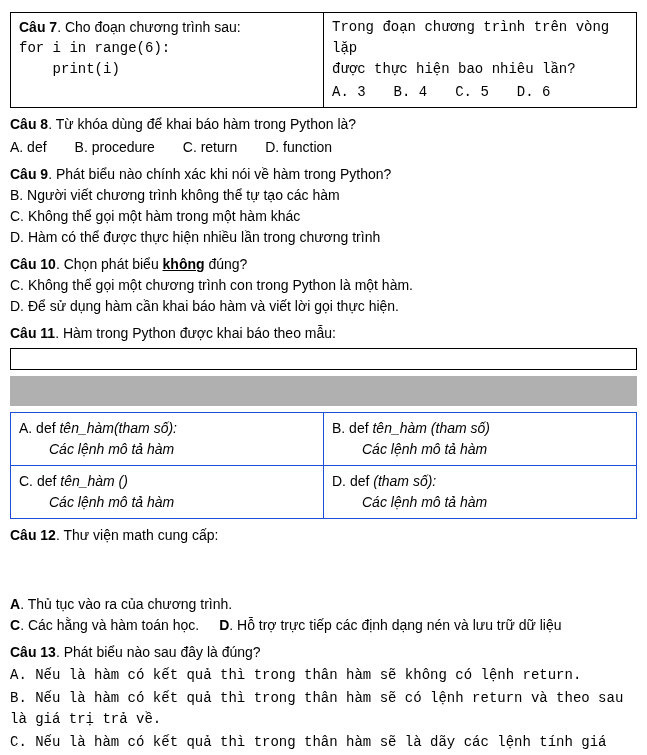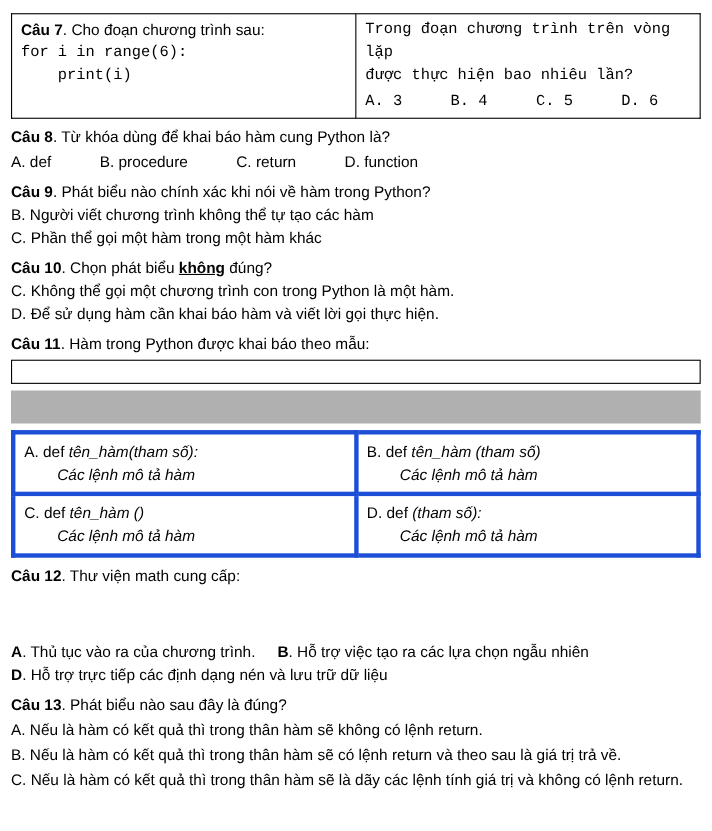--- a/index.html
+++ b/index.html
@@ -15,48 +15,48 @@
     }
     .question-block { margin-bottom: 6px; }
     .question-title { font-weight: bold; }
     .table-wrap { border-collapse: collapse; width: 100%; margin: 4px 0; }
     .table-wrap td, .table-wrap th {
       border: 1px solid #000;
       padding: 4px 8px;
       vertical-align: top;
     }
     .code-cell { font-family: Liberation Mono, monospace; white-space: pre; }
-    .answer-options { display: flex; gap: 44px; margin-top: 2px; }
+    .answer-options { display: flex; gap: 28px; margin-top: 2px; }
     .italic { font-style: italic; }
     .bold { font-weight: bold; }
     .underline { text-decoration: underline; }
     .indent { padding-left: 30px; }
     .q11-bar {
       height: 22px;
       border: 1px solid #000;
       background: #fff;
       margin-top: 4px;
       margin-bottom: 2px;
       width: 100%;
     }
     .gray-bar {
       height: 30px;
       background: #b0b0b0;
       margin: 6px 0;
       width: 100%;
     }
     .option-table { border-collapse: collapse; width: 100%; margin: 4px 0; }
     .option-table td {
-      border: 4px solid #1d4ed8;
+      border: 1px solid #1d4ed8;
       padding: 5px 8px;
       width: 50%;
       vertical-align: top;
     }
     .q13-options { margin-top: 2px; }
-    .q13-options p { margin-bottom: 2px; }
+    .q13-options p { margin-bottom: 2px; font-family: Liberation Mono, monospace; }
   </style>
 </head>
 <body>
 
 <div class="question-block">
   <table class="table-wrap">
     <tbody>
         <tr>
       <td style="width:50%;">
         <span class="question-title">Câu 7</span><span>. Cho đoạn chương trình sau:</span>
@@ -72,33 +72,34 @@
           <span>C. 5</span>
           <span>D. 6</span>
         </div>
       </td>
     </tr>
   </tbody>
     </table>
 </div>
 
 <div class="question-block">
-  <span class="question-title">Câu 8</span><span>. Từ khóa dùng để khai báo hàm cung Python là?</span>
+  <span class="question-title">Câu 8</span><span>. Từ khóa dùng để khai báo hàm trong Python là?</span>
   <div class="answer-options">
     <span>A. def</span>
     <span>B. procedure</span>
     <span>C. return</span>
     <span>D. function</span>
   </div>
 </div>
 
 <div class="question-block">
   <span class="question-title">Câu 9</span><span>. Phát biểu nào chính xác khi nói về hàm trong Python?</span>
   <div>B. Người viết chương trình không thể tự tạo các hàm</div>
-  <div>C. Phần thể gọi một hàm trong một hàm khác</div>
+  <div>C. Không thể gọi một hàm trong một hàm khác</div>
+  <div>D. Hàm có thể được thực hiện nhiều lần trong chương trình</div>
 </div>
 
 <div class="question-block">
   <span class="question-title">Câu 10</span><span>. Chọn phát biểu </span><span class="bold underline">không</span><span> đúng?</span>
   <div>C. Không thể gọi một chương trình con trong Python là một hàm.</div>
   <div>D. Để sử dụng hàm cần khai báo hàm và viết lời gọi thực hiện.</div>
 </div>
 
 <div class="question-block">
   <span class="question-title">Câu 11</span><span>. Hàm trong Python được khai báo theo mẫu:</span>
@@ -127,23 +128,23 @@
       </td>
     </tr>
   </tbody>
     </table>
 </div>
 
 <div class="question-block">
   <span class="question-title">Câu 12</span><span>. Thư viện math cung cấp:</span>
   <div style="display:flex; gap:20px; flex-wrap:wrap;margin-top:48px;">
     <span><span class="bold">A</span><span>. Thủ tục vào ra của chương trình.</span></span>
-    <span><span class="bold">B</span><span>. Hỗ trợ việc tạo ra các lựa chọn ngẫu nhiên</span></span>
   </div>
   <div style="display:flex; gap:20px; flex-wrap:wrap;">
+    <span><span class="bold">C</span><span>. Các hằng và hàm toán học.</span></span>
     <span><span class="bold">D</span><span>. Hỗ trợ trực tiếp các định dạng nén và lưu trữ dữ liệu</span></span>
   </div>
 </div>
 
 <div class="question-block">
   <span class="question-title">Câu 13</span><span>. Phát biểu nào sau đây là đúng?</span>
   <div class="q13-options">
     <p>A. Nếu là hàm có kết quả thì trong thân hàm sẽ không có lệnh return.</p>
     <p>B. Nếu là hàm có kết quả thì trong thân hàm sẽ có lệnh return và theo sau là giá trị trả về.</p>
     <p>C. Nếu là hàm có kết quả thì trong thân hàm sẽ là dãy các lệnh tính giá trị và không có lệnh return.</p>

